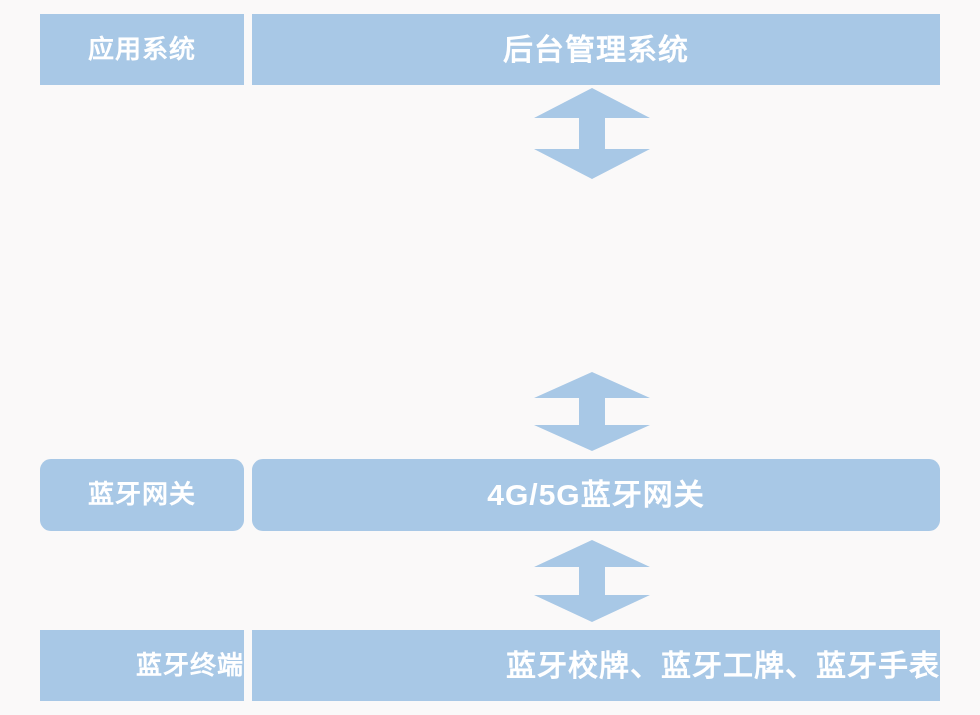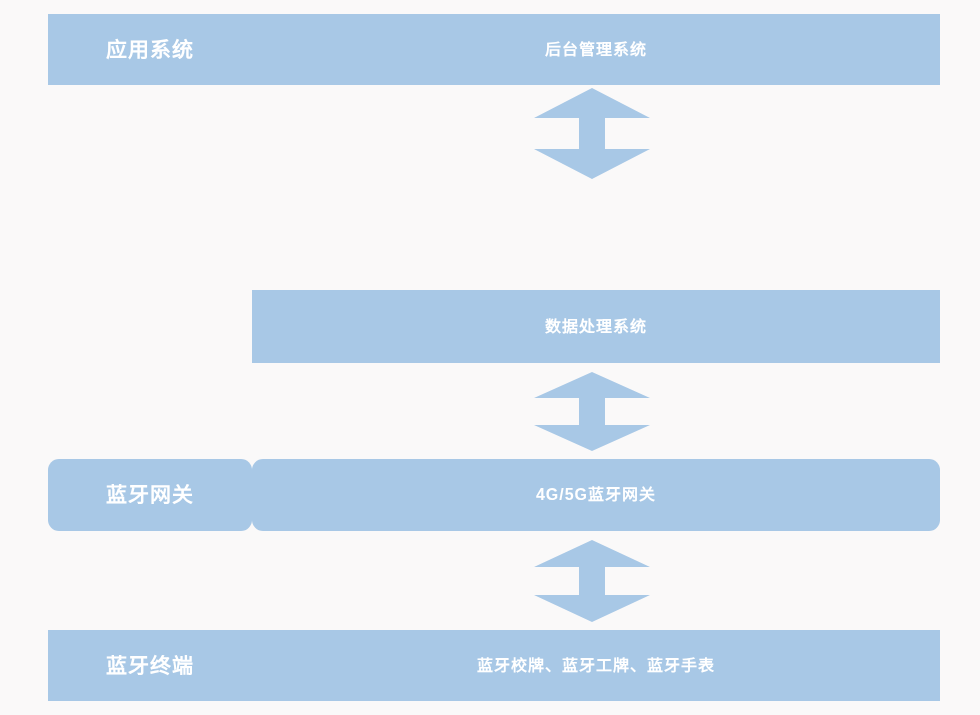--- a/index.html
+++ b/index.html
@@ -33,43 +33,42 @@
     font-weight: bold;
     letter-spacing: 1px;
     line-height: 1.2;
     text-align: center;
     user-select: none;
   }
 
   .label-box {
     left: 40px;
     width: 204px;
-    font-size: 21px;
-    margin-left: 8px;
+    font-size: 26px;
   }
 
   .content-box {
     left: 252px;
     width: 688px;
-    font-size: 16px;
+    font-size: 30px;
   }
 
   
   .row1 { top: 14px; height: 71px; }
 
   
   .label-server { top: 182px; height: 181px; }
   .row2a { top: 182px; height: 73px; }
   .row2b { top: 290px; height: 73px; }
 
   
   .row3 { top: 459px; height: 72px; border-radius: 11px; }
 
   
-  .row4 { top: 630px; height: 71px; }
+  .row4 { top: 630px; height: 71px; justify-content: flex-end; }
 
   
   .arrow {
     position: absolute;
     left: 534px;
     width: 116px;
   }
   .arrow svg { display: block; width: 100%; height: 100%; }
 
   .arrow-1 { top: 88px;  height: 91px; }
@@ -90,23 +89,20 @@
   </div>
 
   <div class="arrow arrow-1">
     <svg viewBox="0 0 116 91" preserveAspectRatio="none">
       <polygon points="58,0 116,30 71,30 71,61 116,61 58,91 0,61 45,61 45,30 0,30" fill="#a8c8e6"></polygon>
     </svg>
   </div>
 
 
 
-  <div class="box content-box row2b">
-    <span>数据处理系统</span>
-  </div>
 
   <div class="arrow arrow-2">
     <svg viewBox="0 0 116 79" preserveAspectRatio="none">
       <polygon points="58,0 116,26 71,26 71,53 116,53 58,79 0,53 45,53 45,26 0,26" fill="#a8c8e6"></polygon>
     </svg>
   </div>
 
   <div class="box label-box row3">
     <span>蓝牙网关</span>
   </div>

